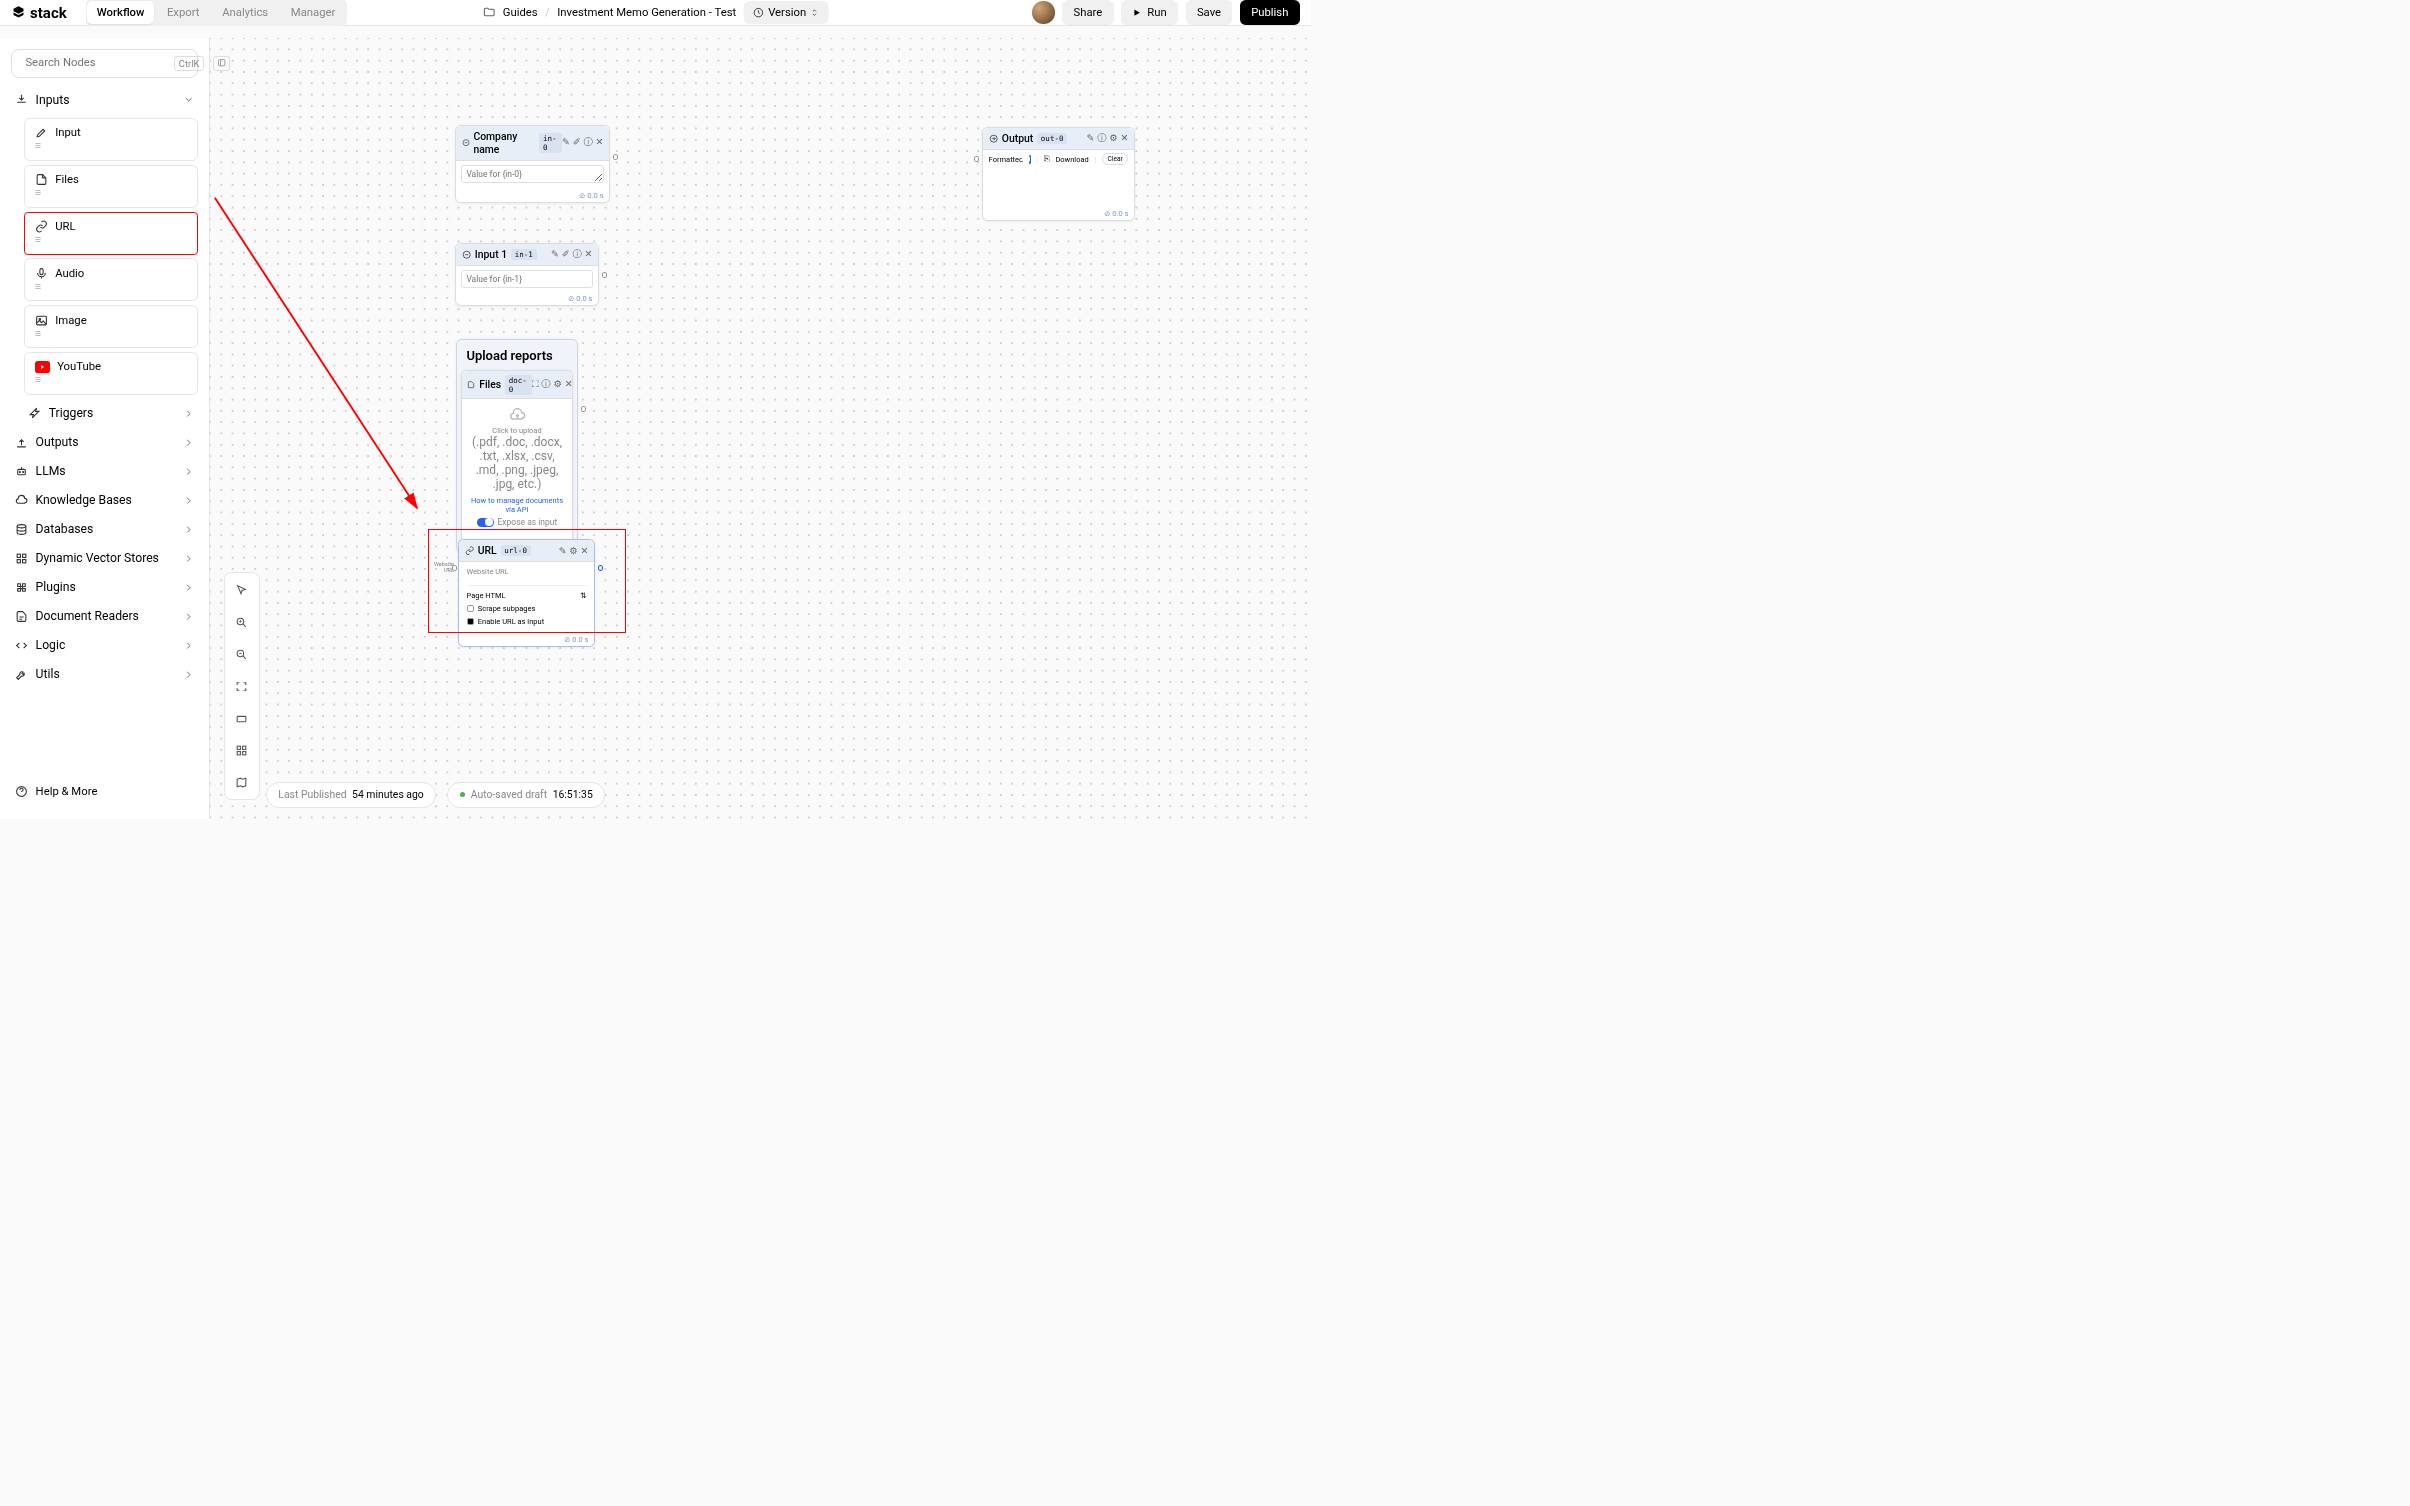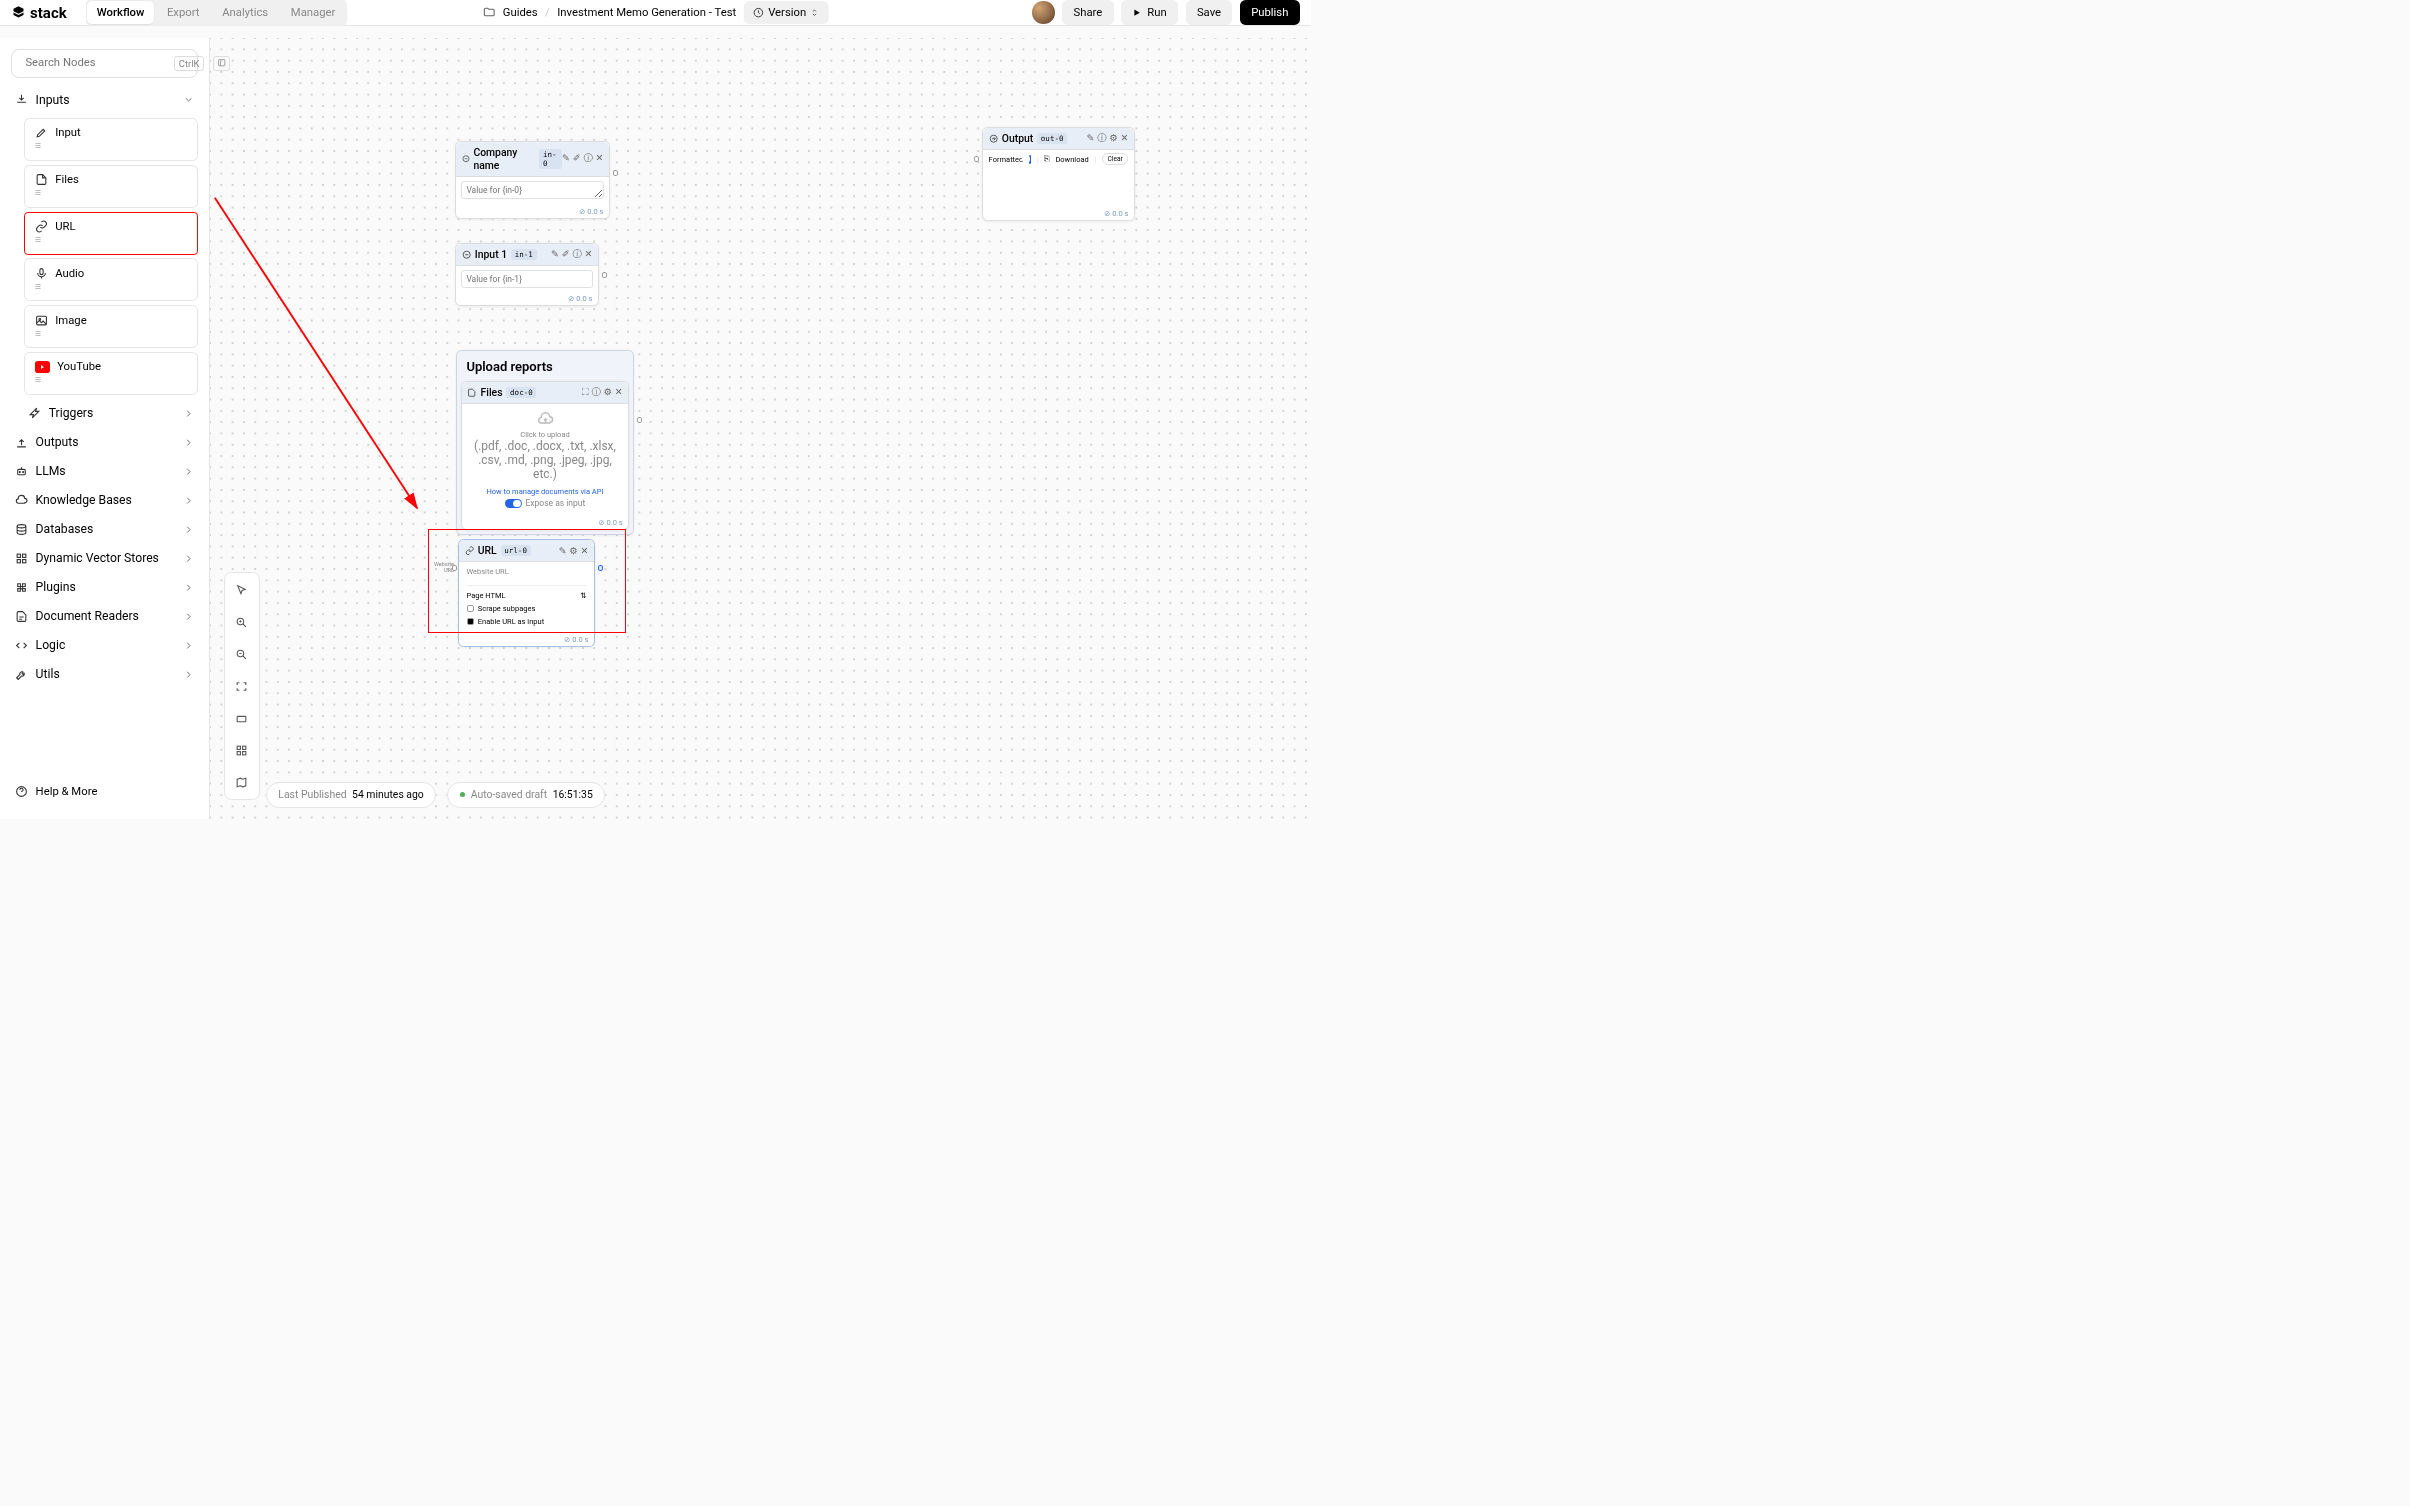--- a/index.html
+++ b/index.html
@@ -354,21 +354,21 @@
     <svg width="13" height="13" viewBox="0 0 24 24" fill="none" stroke="#333" stroke-width="2">
         <circle cx="12" cy="12" r="9"></circle>
         <path d="M9 9a3 3 0 016 0c0 2-3 2-3 4M12 17h0"></path>
       </svg>
     <span>Help &amp; More</span>
   </div>
 </div>
 
 <div class="canvas">
 
-  <div class="node" style="left: 245px; top: 103px; width: 155px;">
+  <div class="node" style="left: 245px; top: 87px; width: 155px;">
     <div class="node-header">
       <div class="node-title">
         <svg width="9.4" height="9.4" viewBox="0 0 24 24" fill="none" stroke="#333" stroke-width="2">
             <circle cx="12" cy="12" r="9"></circle>
             <path d="M8 12h8"></path>
           </svg>
         <span>Company name</span>
         <span class="node-badge">in-0</span>
       </div>
       <div class="node-actions">
@@ -398,21 +398,21 @@
         <span>✐</span>
         <span>ⓘ</span>
         <span>✕</span>
       </div>
     </div>
     <div class="node-body"><input class="node-input" placeholder="Value for {in-1}" style=""></div>
     <div class="node-footer">⊘ 0.0 s</div>
     <div class="port" style="right:-9.4px; top:28px;"></div>
   </div>
 
-  <div class="node group-node" style="left: 246px; top: 312px; width: 178px;">
+  <div class="node group-node" style="left: 246px; top: 301px; width: 122px;">
     <div class="group-title">Upload reports</div>
     <div class="node" style="position:relative; margin: 0 3.8px 3.8px 3.8px;">
       <div class="node-header">
         <div class="node-title">
           <svg width="9.4" height="9.4" viewBox="0 0 24 24" fill="none" stroke="#333" stroke-width="2">
               <path d="M14 3H6a2 2 0 00-2 2v14a2 2 0 002 2h12a2 2 0 002-2V9l-6-6z"></path>
             </svg>
           <span>Files</span>
           <span class="node-badge">doc-0</span>
         </div>

